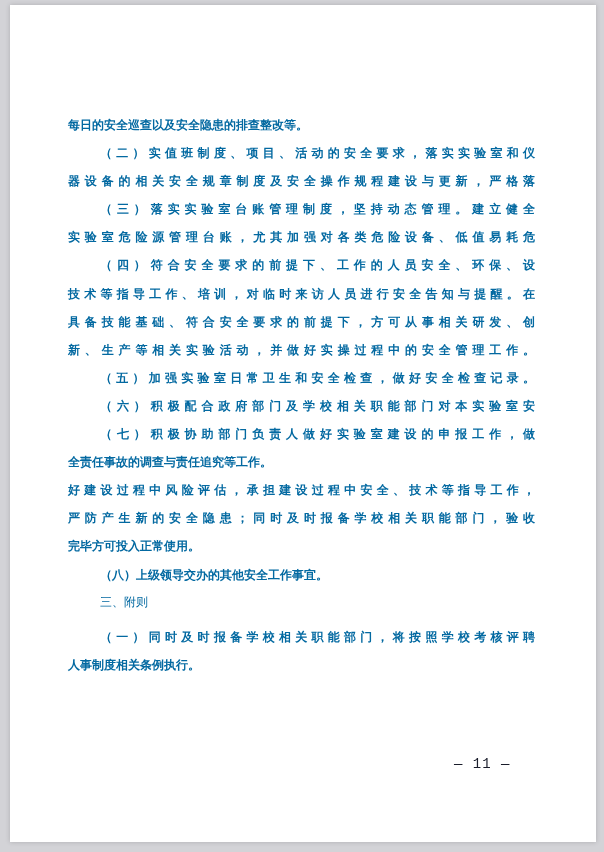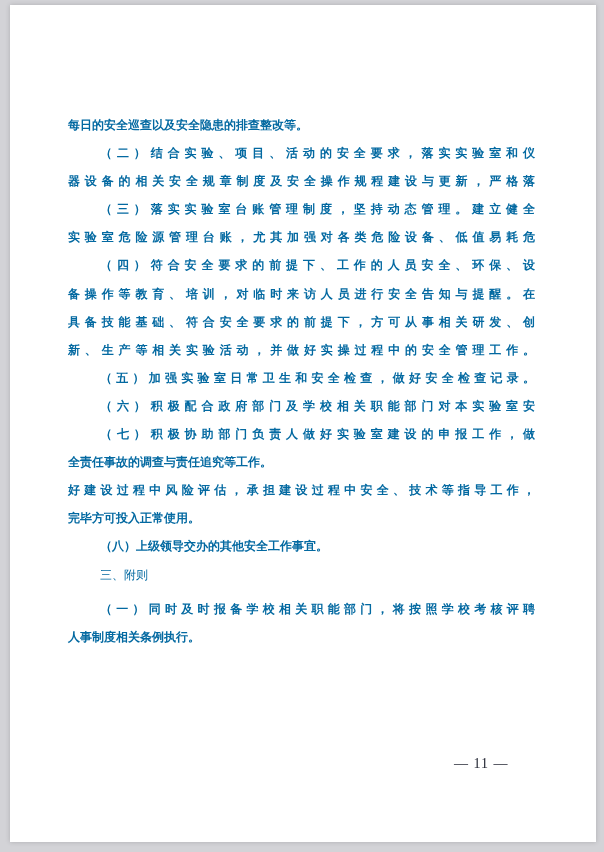--- a/index.html
+++ b/index.html
@@ -41,54 +41,55 @@
     white-space: nowrap;
   }
   .line.just {
     white-space: normal;
     text-align-last: justify;
   }
   .line.indent {
     padding-left: 32px;
   }
   .line.heading {
-    font-family: Liberation Sans, sans-serif;
+    font-family: Liberation Mono, monospace;
     font-weight: 400;
     margin-bottom: 6px;
   }
   .page-number {
     position: absolute;
     left: 444px;  
     top: 750px;   
-    font-family: Liberation Serif, serif;
+    font-family: Liberation Mono, monospace;
     font-size: 14px;
     line-height: 18px;
     color: #1a1d2b;
     letter-spacing: 1px;
   }
 </style>
 </head>
 <body style="background: rgb(211, 211, 215);">
 
 <div class="paper" style="background: rgb(255, 255, 255);">
   <div class="text-block">
       <div class="line">每日的安全巡查以及安全隐患的排查整改等。</div>
-      <div class="line indent just">（二）结合实验、项目、活动的安全要求，落实实验室和仪</div>
+      <div class="line indent just">（二）实值班制度、项目、活动的安全要求，落实实验室和仪</div>
       <div class="line just">器设备的相关安全规章制度及安全操作规程建设与更新，严格落</div>
       <div class="line indent just">（三）落实实验室台账管理制度，坚持动态管理。建立健全</div>
       <div class="line just">实验室危险源管理台账，尤其加强对各类危险设备、低值易耗危</div>
       <div class="line indent just">（四）符合安全要求的前提下、工作的人员安全、环保、设</div>
-      <div class="line just">备操作等教育、培训，对临时来访人员进行安全告知与提醒。在</div>
+      <div class="line just">技术等指导工作、培训，对临时来访人员进行安全告知与提醒。在</div>
       <div class="line just">具备技能基础、符合安全要求的前提下，方可从事相关研发、创</div>
       <div class="line just">新、生产等相关实验活动，并做好实操过程中的安全管理工作。</div>
       <div class="line indent just">（五）加强实验室日常卫生和安全检查，做好安全检查记录。</div>
       <div class="line indent just">（六）积极配合政府部门及学校相关职能部门对本实验室安</div>
       <div class="line indent just">（七）积极协助部门负责人做好实验室建设的申报工作，做</div>
       <div class="line">全责任事故的调查与责任追究等工作。</div>
       <div class="line just">好建设过程中风险评估，承担建设过程中安全、技术等指导工作，</div>
+      <div class="line just">严防产生新的安全隐患；同时及时报备学校相关职能部门，验收</div>
       <div class="line">完毕方可投入正常使用。</div>
       <div class="line indent">（八）上级领导交办的其他安全工作事宜。</div>
       <div class="line indent heading">三、附则</div>
       <div class="line indent just">（一）同时及时报备学校相关职能部门，将按照学校考核评聘</div>
       <div class="line">人事制度相关条例执行。</div>
     </div>
   <div class="page-number">— 11 —</div>
 </div>
 
 </body></html>

